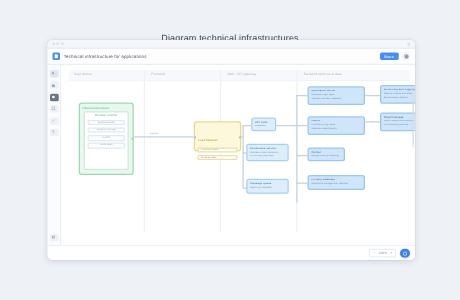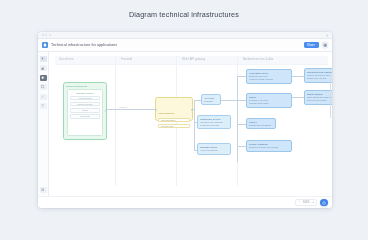--- a/index.html
+++ b/index.html
@@ -9,21 +9,21 @@
     background: #eef1f6;
     overflow: hidden;
   }
   .page { position: relative; width: 368px; height: 220px; background: #eef1f6; }
 
   .page-title {
     text-align: center;
     font-size: 7.2px;
     color: #3d4654;
     letter-spacing: .15px;
-    padding-top: 10px;
+    padding-top: 26px;
     font-weight: 400;
   }
 
   
   .window {
     position: absolute;
     left: 38px; top: 32px;
     width: 294px; height: 176px;
     background: #ffffff;
     border-radius: 4px;

